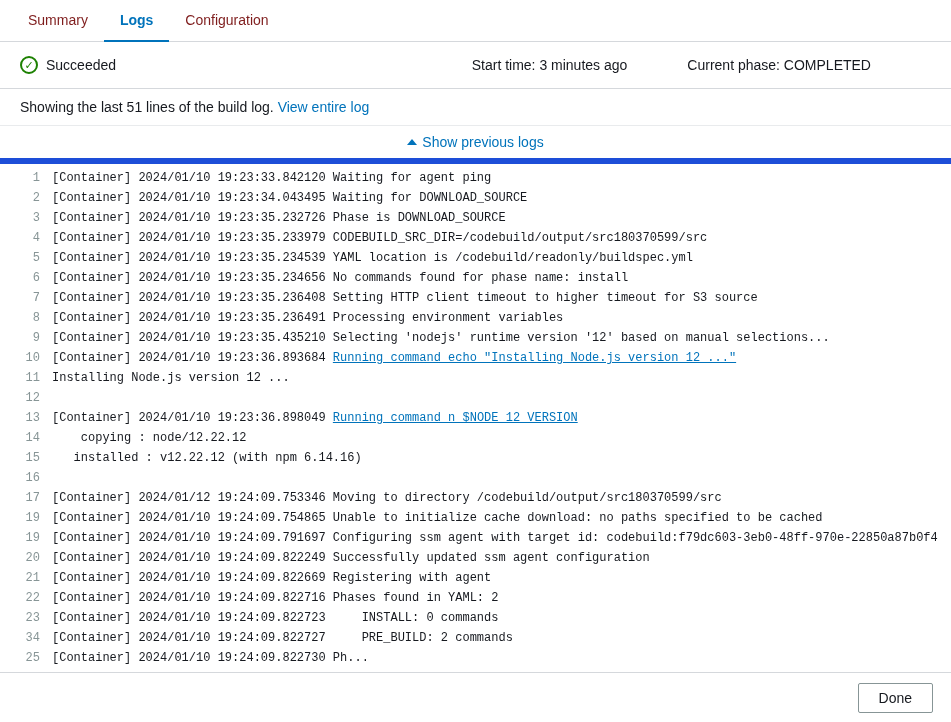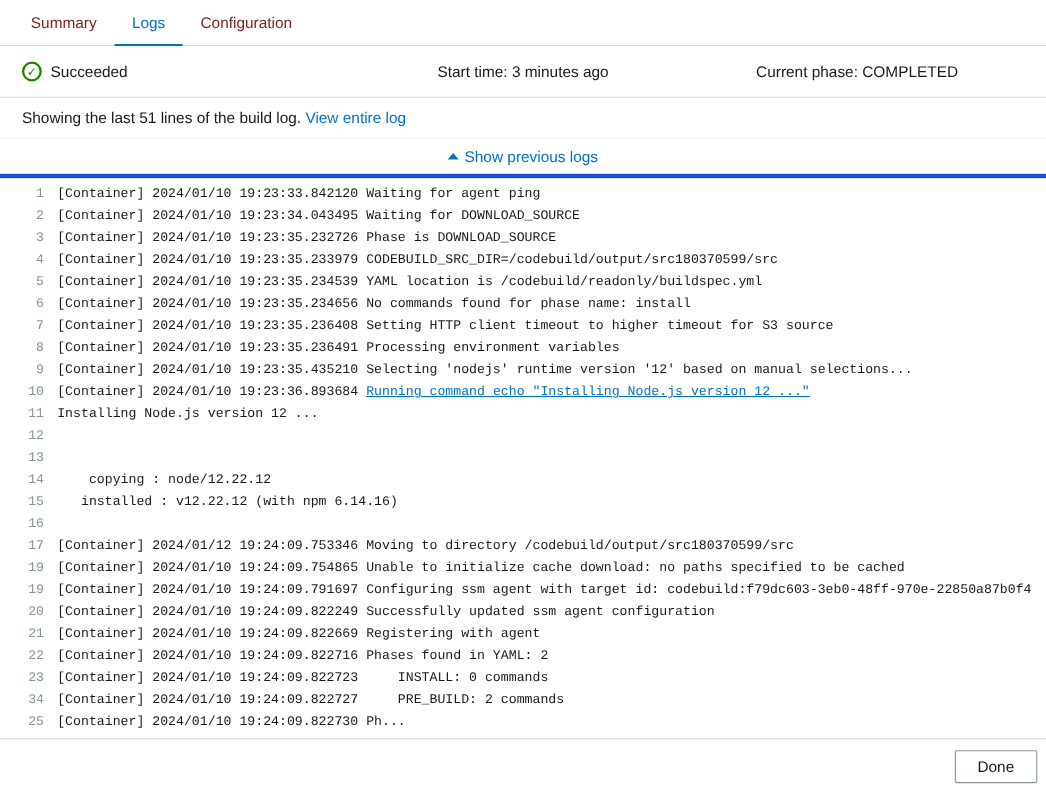--- a/index.html
+++ b/index.html
@@ -33,40 +33,40 @@
       cursor: pointer;
       font-size: 14px;
       color: #7f1d1d;
       border-bottom: 2px solid transparent;
       margin-bottom: -1px;
       white-space: nowrap;
     }
     .tab.active {
       color: #0073bb;
       border-bottom: 2px solid #0073bb;
-      font-weight: 400;
+      font-weight: 700;
     }
     .status-bar {
       display: flex;
       align-items: center;
       padding: 14px 20px;
       border-bottom: 1px solid #d5d8dc;
       gap: 0;
       background: #fff;
     }
     .status-item {
       flex: 1;
       display: flex;
       align-items: center;
       gap: 8px;
       font-size: 14px;
       color: #16191f;
     }
     .status-item:nth-child(2) {
-      justify-content: center;
+      justify-content: flex-end;
     }
     .status-item:nth-child(3) {
       justify-content: center;
     }
     .check-icon {
       width: 18px;
       height: 18px;
       border-radius: 50%;
       border: 2px solid #1d8102;
       display: inline-flex;
@@ -93,21 +93,21 @@
       background: #fff;
       overflow: hidden;
       display: flex;
       flex-direction: column;
     }
     .show-previous-btn-bar {
       display: flex;
       justify-content: center;
       align-items: center;
       padding: 8px;
-      border-bottom: 4px solid #1d4ed8;
+      border-bottom: 6px solid #1d4ed8;
     }
     .show-previous-btn {
       background: none;
       border: none;
       color: #0073bb;
       cursor: pointer;
       font-size: 14px;
       display: flex;
       align-items: center;
       gap: 5px;
@@ -137,21 +137,21 @@
     .line-content {
       color: #16191f;
       flex: 1;
     }
     .line-content a, .line-content .link {
       color: #0073bb;
     }
     .footer-bar {
       display: flex;
       justify-content: flex-end;
-      padding: 10px 8px;
+      padding: 10px 18px;
       border-top: 1px solid #d5d8dc;
       background: #fff;
     }
     .done-button {
       background: #fff;
       border: 1px solid #879596;
       border-radius: 2px;
       padding: 6px 20px;
       cursor: pointer;
       font-size: 14px;
@@ -212,21 +212,21 @@
         <div class="log-line"><span class="line-num">3</span><span class="line-content">[Container] 2024/01/10 19:23:35.232726 Phase is DOWNLOAD_SOURCE</span></div>
         <div class="log-line"><span class="line-num">4</span><span class="line-content">[Container] 2024/01/10 19:23:35.233979 CODEBUILD_SRC_DIR=/codebuild/output/src180370599/src</span></div>
         <div class="log-line"><span class="line-num">5</span><span class="line-content">[Container] 2024/01/10 19:23:35.234539 YAML location is /codebuild/readonly/buildspec.yml</span></div>
         <div class="log-line"><span class="line-num">6</span><span class="line-content">[Container] 2024/01/10 19:23:35.234656 No commands found for phase name: install</span></div>
         <div class="log-line"><span class="line-num">7</span><span class="line-content">[Container] 2024/01/10 19:23:35.236408 Setting HTTP client timeout to higher timeout for S3 source</span></div>
         <div class="log-line"><span class="line-num">8</span><span class="line-content">[Container] 2024/01/10 19:23:35.236491 Processing environment variables</span></div>
         <div class="log-line"><span class="line-num">9</span><span class="line-content">[Container] 2024/01/10 19:23:35.435210 Selecting 'nodejs' runtime version '12' based on manual selections...</span></div>
         <div class="log-line"><span class="line-num">10</span><span class="line-content">[Container] 2024/01/10 19:23:36.893684 <a href="#" style="color: rgb(0, 115, 187);">Running command echo "Installing Node.js version 12 ..."</a></span></div>
         <div class="log-line"><span class="line-num">11</span><span class="line-content">Installing Node.js version 12 ...</span></div>
         <div class="log-line"><span class="line-num">12</span><span class="line-content"></span></div>
-        <div class="log-line"><span class="line-num">13</span></div>
+        <div class="log-line"><span class="line-num">13</span><span class="line-content">[Container] 2024/01/10 19:23:36.898049 <a href="#" style="color: rgb(0, 115, 187);">Running command n $NODE_12_VERSION</a></span></div>
         <div class="log-line"><span class="line-num">14</span><span class="line-content">    copying : node/12.22.12</span></div>
         <div class="log-line"><span class="line-num">15</span><span class="line-content">   installed : v12.22.12 (with npm 6.14.16)</span></div>
         <div class="log-line"><span class="line-num">16</span><span class="line-content"></span></div>
         <div class="log-line"><span class="line-num">17</span><span class="line-content">[Container] 2024/01/12 19:24:09.753346 Moving to directory /codebuild/output/src180370599/src</span></div>
         <div class="log-line"><span class="line-num">19</span><span class="line-content">[Container] 2024/01/10 19:24:09.754865 Unable to initialize cache download: no paths specified to be cached</span></div>
         <div class="log-line"><span class="line-num">19</span><span class="line-content">[Container] 2024/01/10 19:24:09.791697 Configuring ssm agent with target id: codebuild:f79dc603-3eb0-48ff-970e-22850a87b0f4</span></div>
         <div class="log-line"><span class="line-num">20</span><span class="line-content">[Container] 2024/01/10 19:24:09.822249 Successfully updated ssm agent configuration</span></div>
         <div class="log-line"><span class="line-num">21</span><span class="line-content">[Container] 2024/01/10 19:24:09.822669 Registering with agent</span></div>
         <div class="log-line"><span class="line-num">22</span><span class="line-content">[Container] 2024/01/10 19:24:09.822716 Phases found in YAML: 2</span></div>
         <div class="log-line"><span class="line-num">23</span><span class="line-content">[Container] 2024/01/10 19:24:09.822723     INSTALL: 0 commands</span></div>

